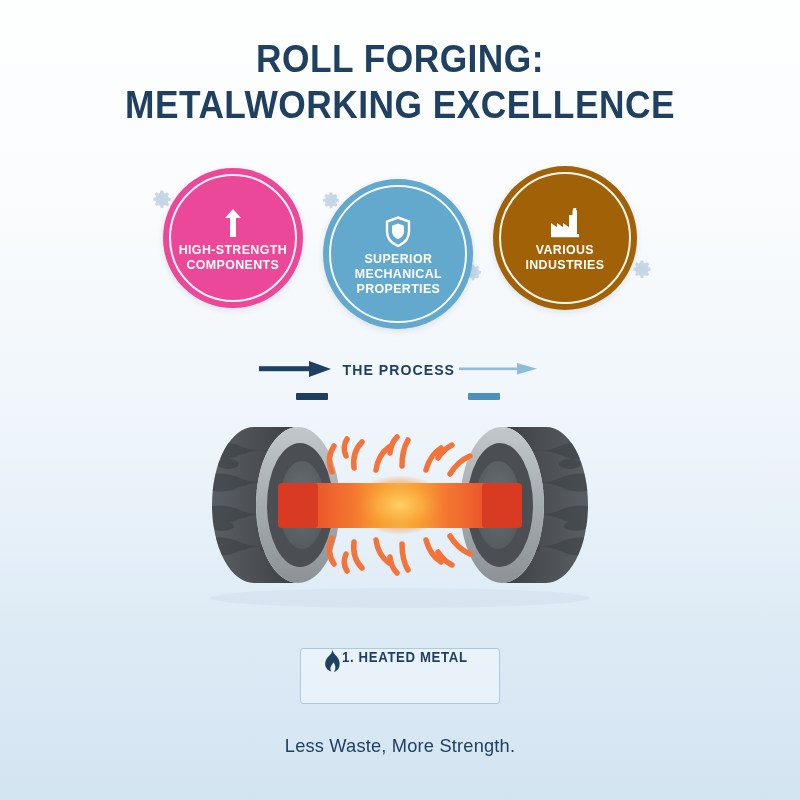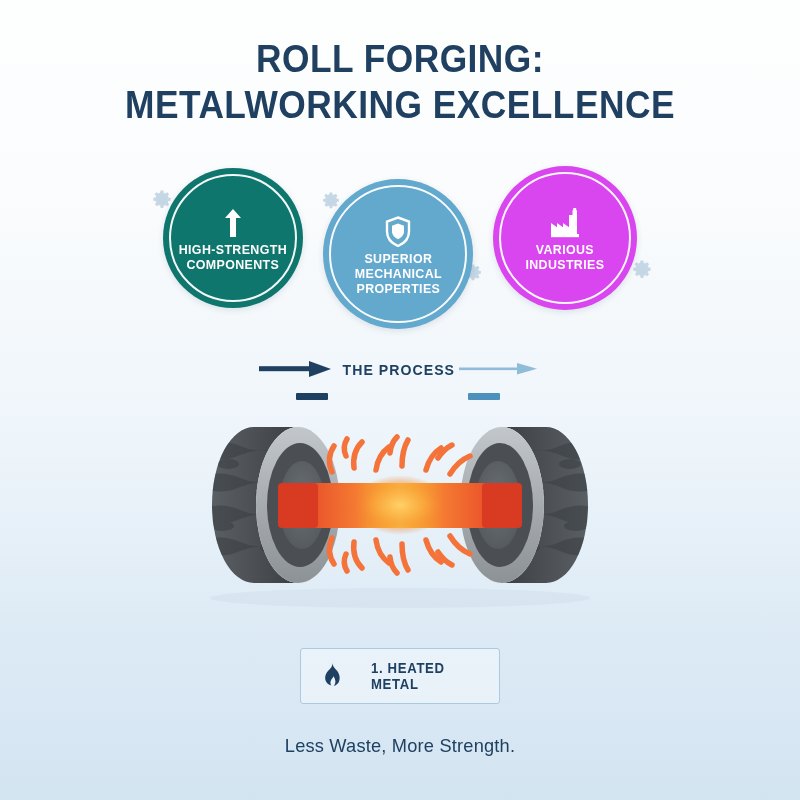--- a/index.html
+++ b/index.html
@@ -88,29 +88,29 @@
     font-weight: bold;
     font-size: 13.5px;
     line-height: 15px;
     letter-spacing: 0.4px;
     text-align: center;
     transform: scaleX(0.92);
     white-space: pre-line;
   }
   #circle-1 {
     left: 163px; top: 5px; width: 140px; height: 140px;
-    background: #0f766e;
+    background: #ec4899;
   }
   #circle-2 {
     left: 323px; top: 16px; width: 150px; height: 150px;
     background: #63a8cd;
   }
   #circle-3 {
     left: 493px; top: 3px; width: 144px; height: 144px;
-    background: #d946ef;
+    background: #a16207;
   }
 
   
   .gear {
     position: absolute;
     color: #c3d6e4;
     z-index: 0;
   }
   #gear-1 { left: 150px; top: 188px; }
   #gear-2 { left: 320px; top: 190px; }
@@ -158,22 +158,22 @@
     gap: 22px;
   }
   .step-chip {
     box-sizing: border-box;
     border: 1.6px solid #a8cbe2;
     background: rgba(255,255,255,0.42);
     border-radius: 3px;
     height: 56px;
     padding: 0 20px;
     display: flex;
-    align-items: center;
-    gap: 30px;
+    align-items: flex-start;
+    gap: 1px;
   }
   .step-chip .chip-icon {
     flex: 0 0 auto;
     display: flex;
     align-items: center;
     justify-content: center;
     color: #1f4061;
   }
   .step-chip .chip-text {
     font-family: "Liberation Sans Narrow", "Liberation Sans", sans-serif;

